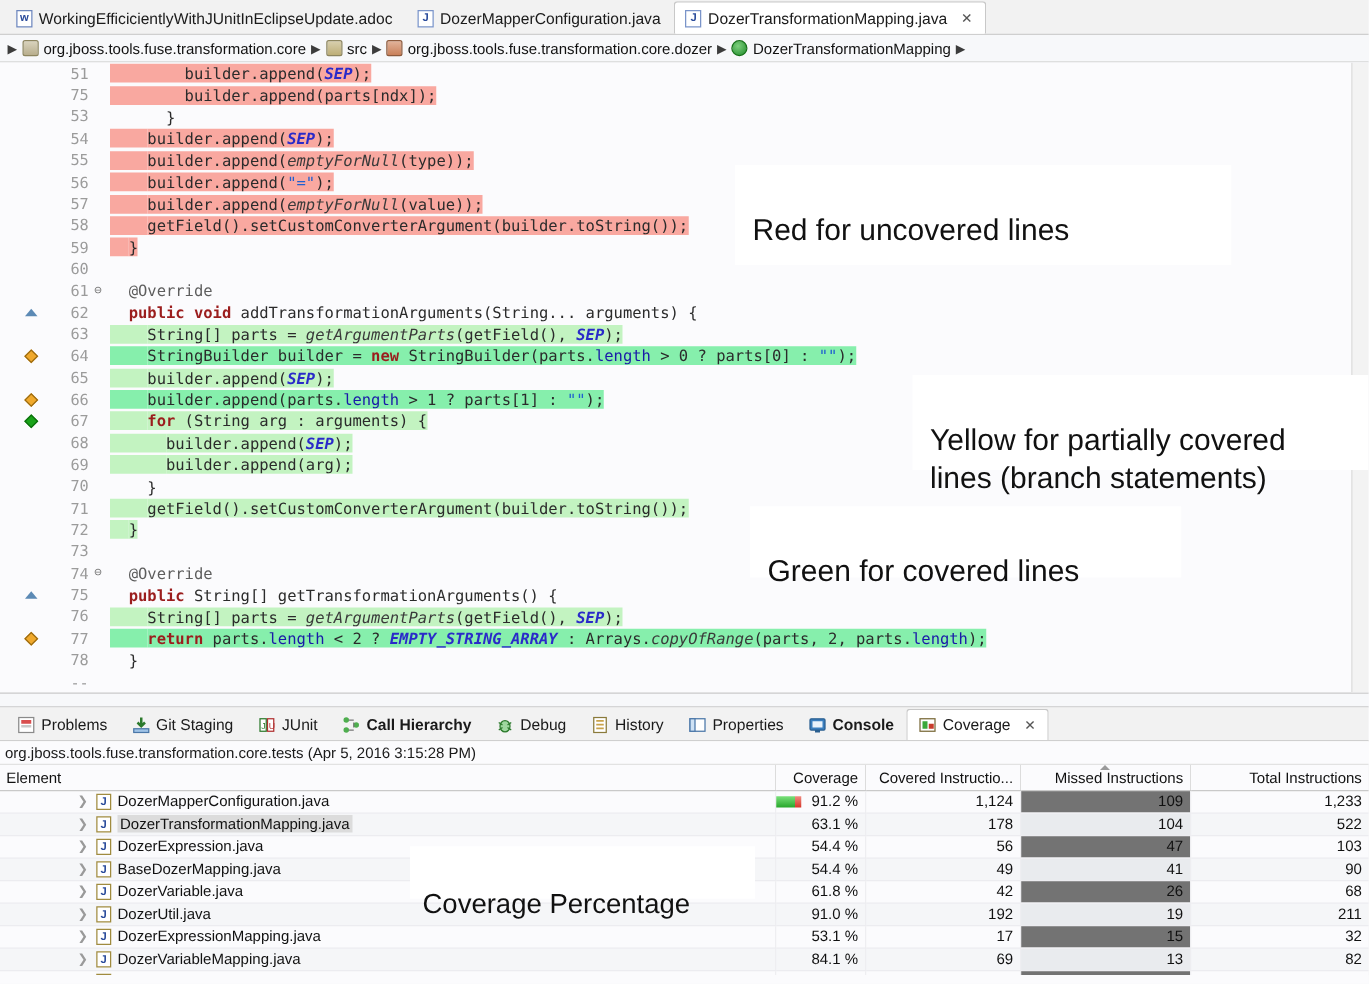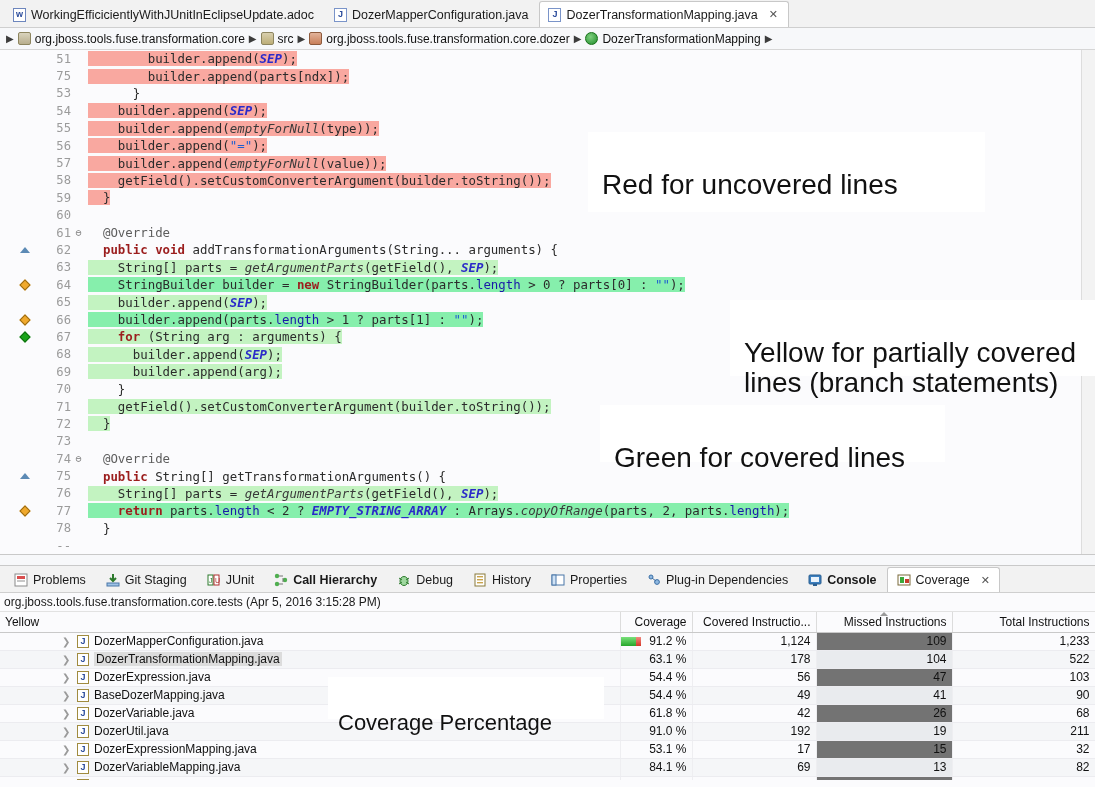--- a/index.html
+++ b/index.html
@@ -164,21 +164,21 @@
     position:absolute; top:0; right:0; width:14px; height:100%;
     background:#f3f3f3; border-left:1px solid #ddd;
   }
 
   
   .callout {
     position:absolute;
     background:#ffffff;
     color:#111;
     font-family:"Liberation Sans", sans-serif;
-    font-size:28px;
+    font-size:24px;
     line-height:30px;
     padding:8px 14px 14px 14px;
     white-space:pre-line;
     z-index:20;
   }
 
   
   .bottom {
     position:absolute;
     left:0; right:0; bottom:0;
@@ -428,28 +428,20 @@
           </svg></span>
         <span>History</span>
       </div>
       <div class="vtab">
         <span class="vico"><svg width="14" height="14">
             <rect x="1" y="2" width="12" height="10" fill="#fff" stroke="#4a77a8"></rect>
             <rect x="1" y="2" width="4" height="10" fill="#cfe2f5" stroke="#4a77a8"></rect>
           </svg></span>
         <span>Properties</span>
       </div>
-      <div class="vtab">
-        <span class="vico"><svg width="14" height="14">
-            <circle cx="4" cy="4" r="2" fill="#8fb8e0" stroke="#3a6ea5"></circle>
-            <circle cx="10" cy="9" r="2.4" fill="#8fb8e0" stroke="#3a6ea5"></circle>
-            <path d="M5 5l4 3" stroke="#3a6ea5"></path>
-          </svg></span>
-        <span>Plug-in Dependencies</span>
-      </div>
       <div class="vtab bold">
         <span class="vico"><svg width="14" height="14">
             <rect x="1" y="2" width="12" height="9" rx="1" fill="#3b7fbf" stroke="#2a5f90"></rect>
             <rect x="3" y="4" width="8" height="5" fill="#eaf3fb"></rect>
             <rect x="5" y="11" width="4" height="2" fill="#2a5f90"></rect>
           </svg></span>
         <span>Console</span>
       </div>
       <div class="vtab active">
         <span class="vico"><svg width="14" height="14">
@@ -466,21 +458,21 @@
     <table class="cov">
       <colgroup>
         <col style="width:620px">
         <col style="width:72px">
         <col style="width:124px">
         <col style="width:136px">
         <col style="width:143px">
       </colgroup>
       <thead>
           <tr id="covhead">
-            <th class="left"><span>Yellow</span></th>
+            <th class="left"><span>Element</span></th>
             <th><span>Coverage</span></th>
             <th><span>Covered Instructio...</span></th>
             <th><span>Missed Instructions</span><span class="sortmark"></span></th>
             <th><span>Total Instructions</span></th>
           </tr>
         </thead>
       <tbody id="covbody">
           <tr class="">
             <td class="name">
               <div class="elemcell">

